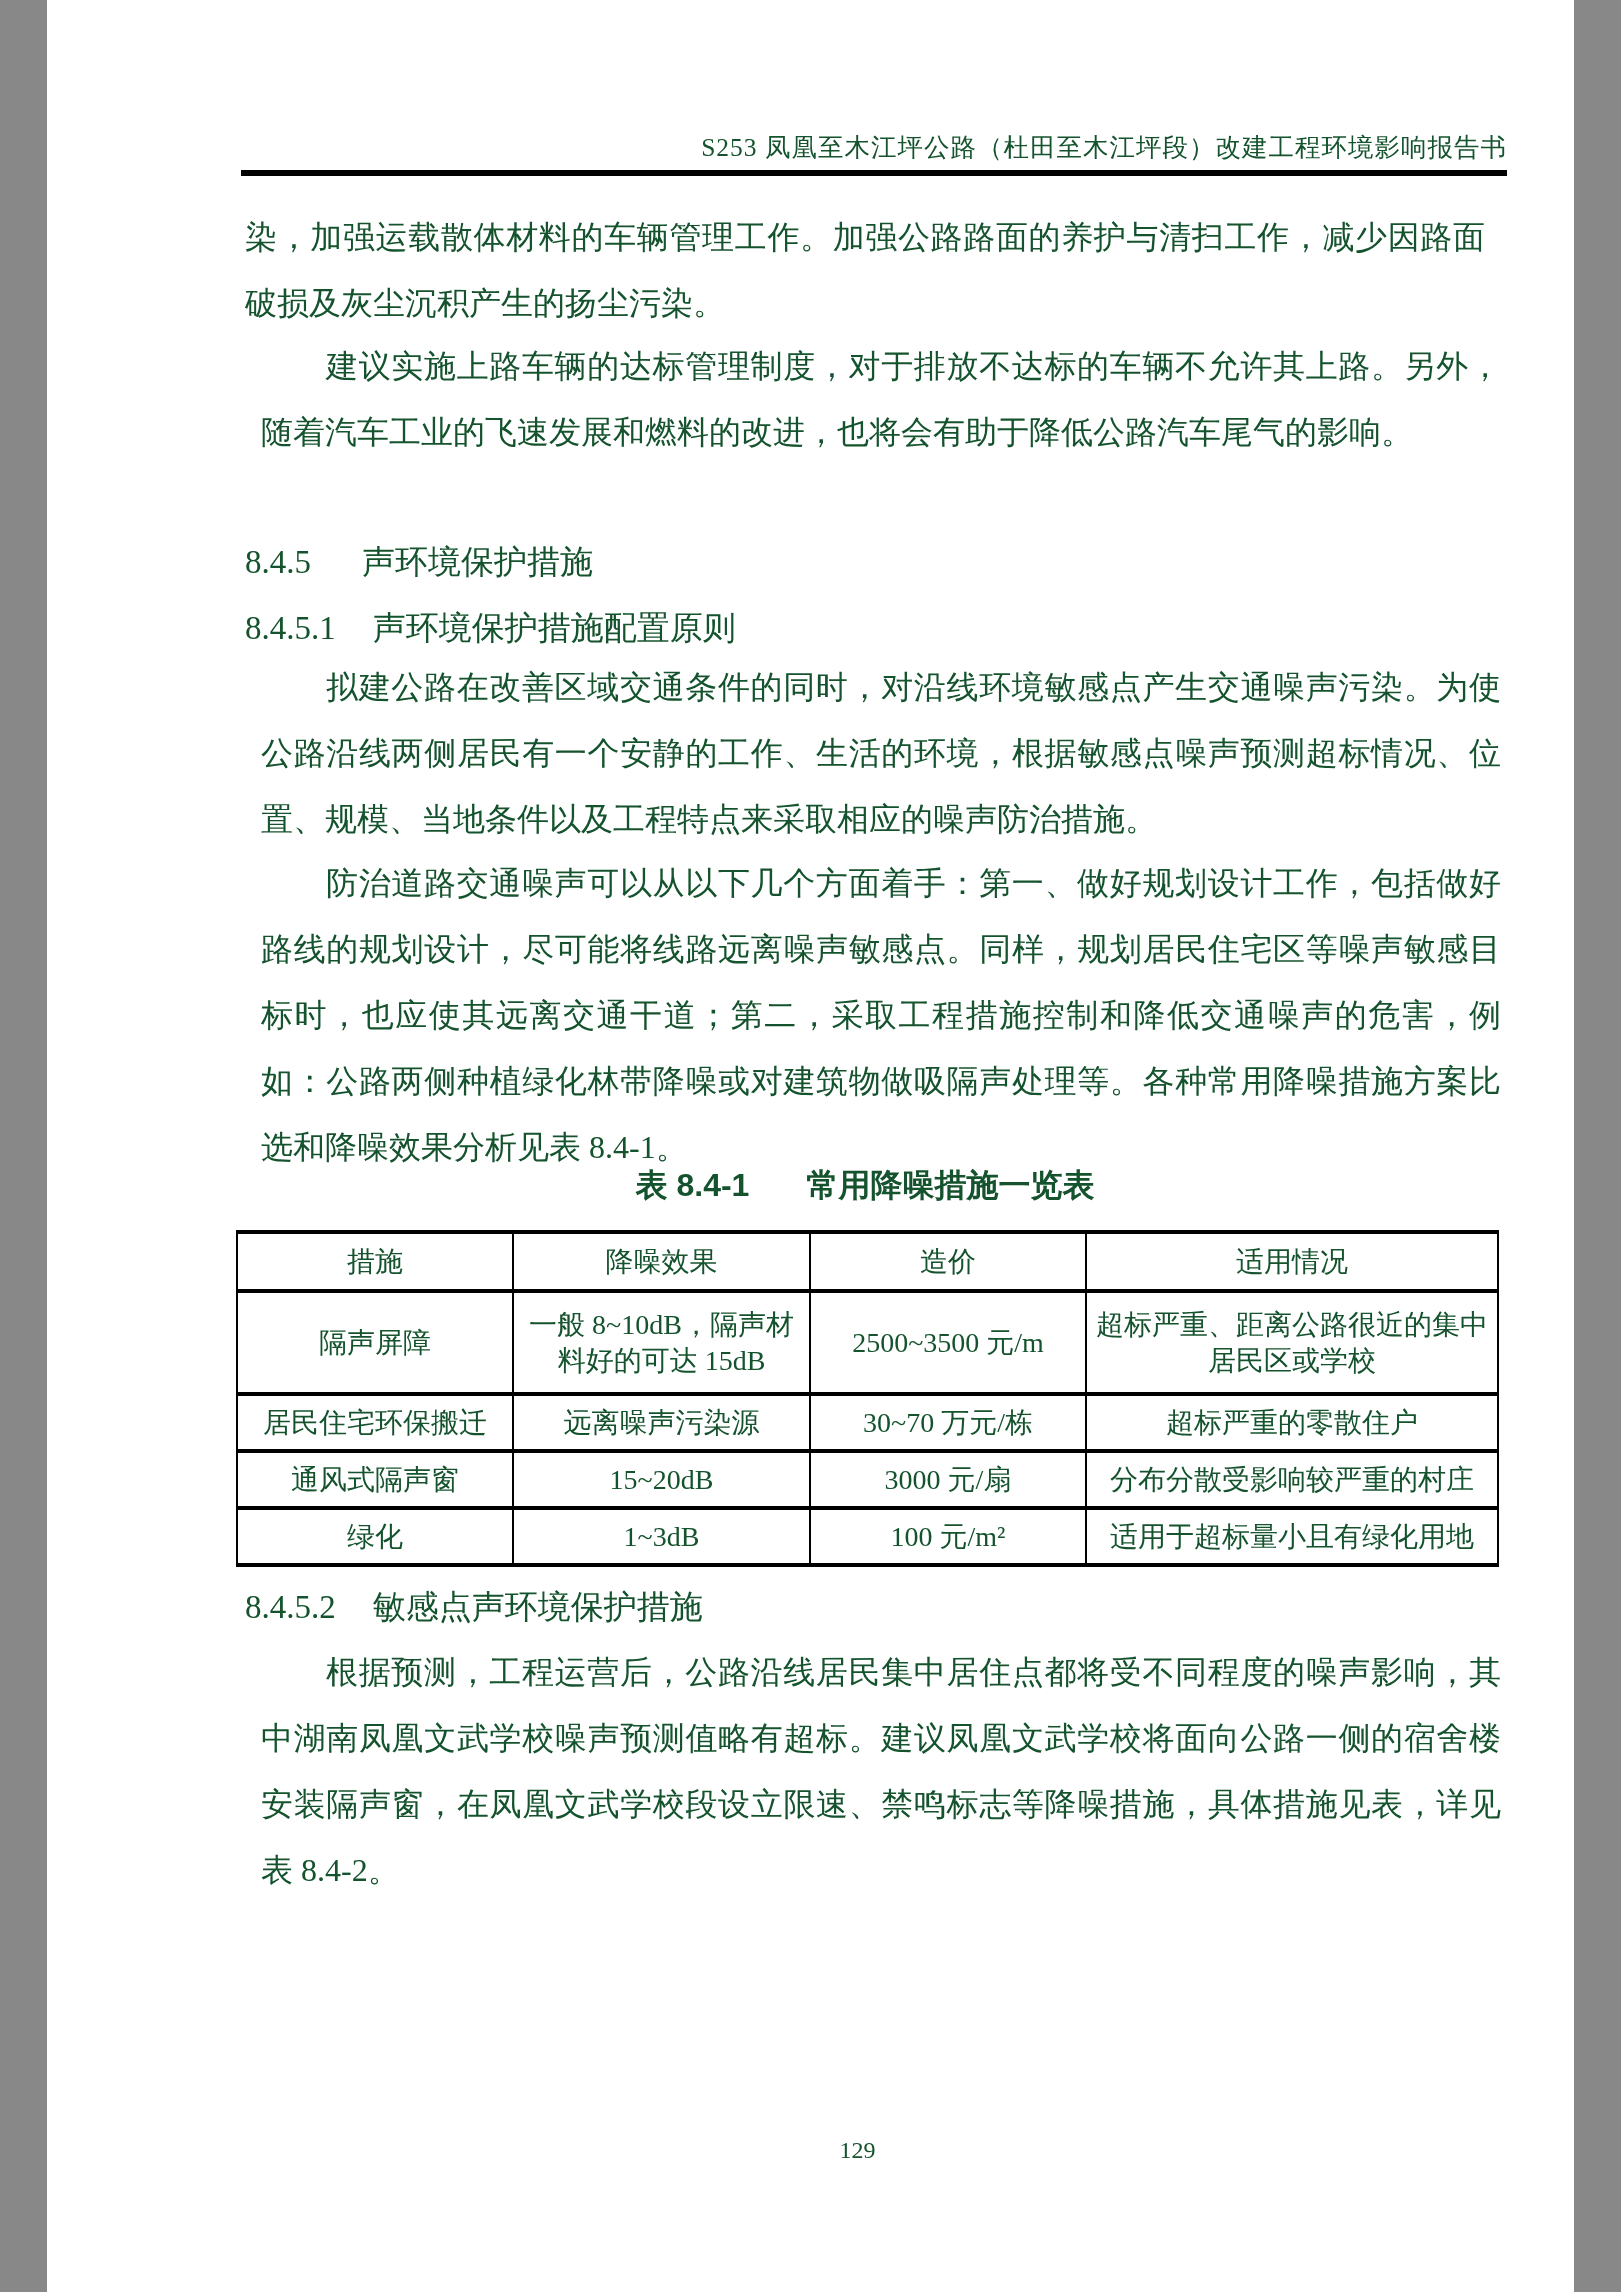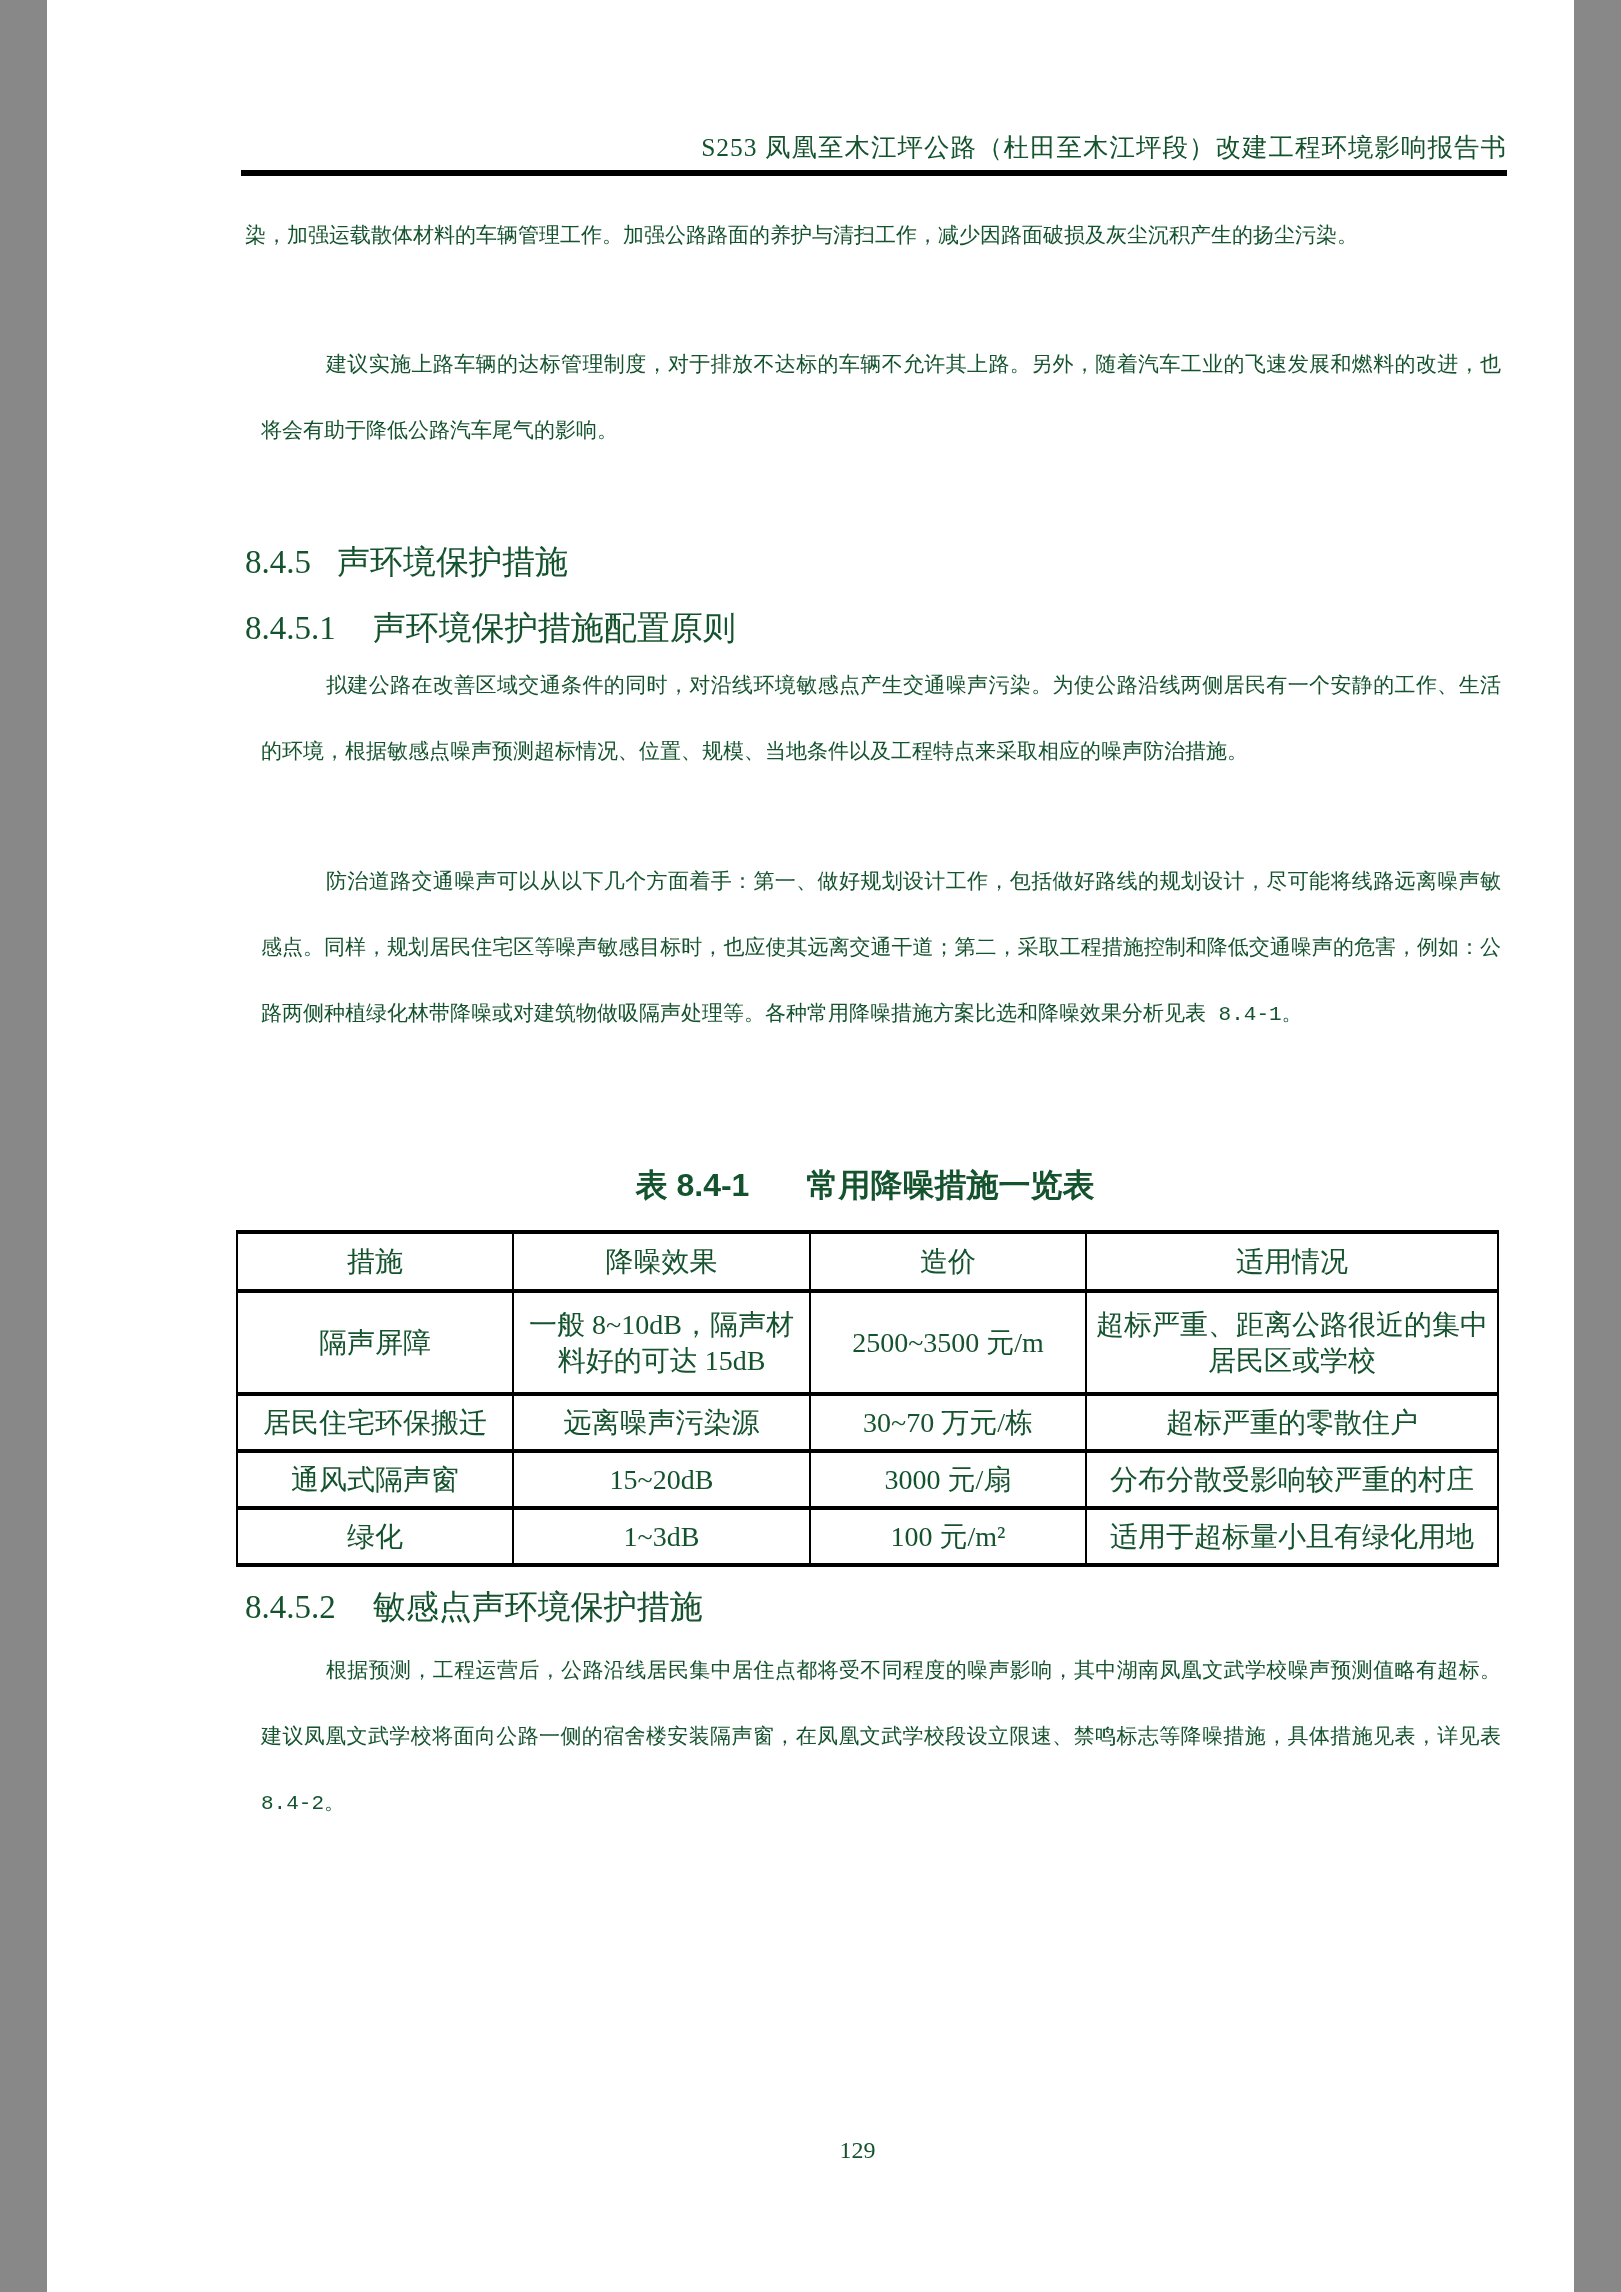--- a/index.html
+++ b/index.html
@@ -16,33 +16,32 @@
     position:absolute; top:133px; left:196px; width:1264px;
     text-align:right; font-size:25.5px; line-height:29px;
     letter-spacing:1px;
   }
   .header-rule {
     position:absolute; top:170px; left:194px; width:1266px; height:5.9px;
     background:#000;
   }
   .body-block {
     position:absolute; left:198px; width:1240px;
-    font-size:21px; line-height:66px;
+    font-size:32px; line-height:66px;
     text-align:justify;
     margin:0;
-    font-family:Liberation Mono, monospace;
   }
   .indent { text-indent:65px;margin-left:16px; }
   .heading {
     position:absolute; left:198px; width:1240px;
     font-size:33px; line-height:66px;
     white-space:nowrap;
   }
   .heading .ht { margin-left:37px; }
-  .heading .ht-wide { margin-left:26px; }
+  .heading .ht-wide { margin-left:51px; }
   .table-caption {
     position:absolute; left:198px; width:1240px; top:1160px;
     text-align:center;
     font-family:"Liberation Sans","DejaVu Sans",sans-serif;
     font-weight:bold;
     font-size:32px; line-height:51px;
   }
   .table-caption .cap-title { margin-left:57px;margin-top:11px; }
   table.noise-table {
     position:absolute; left:189px; top:1230px;

